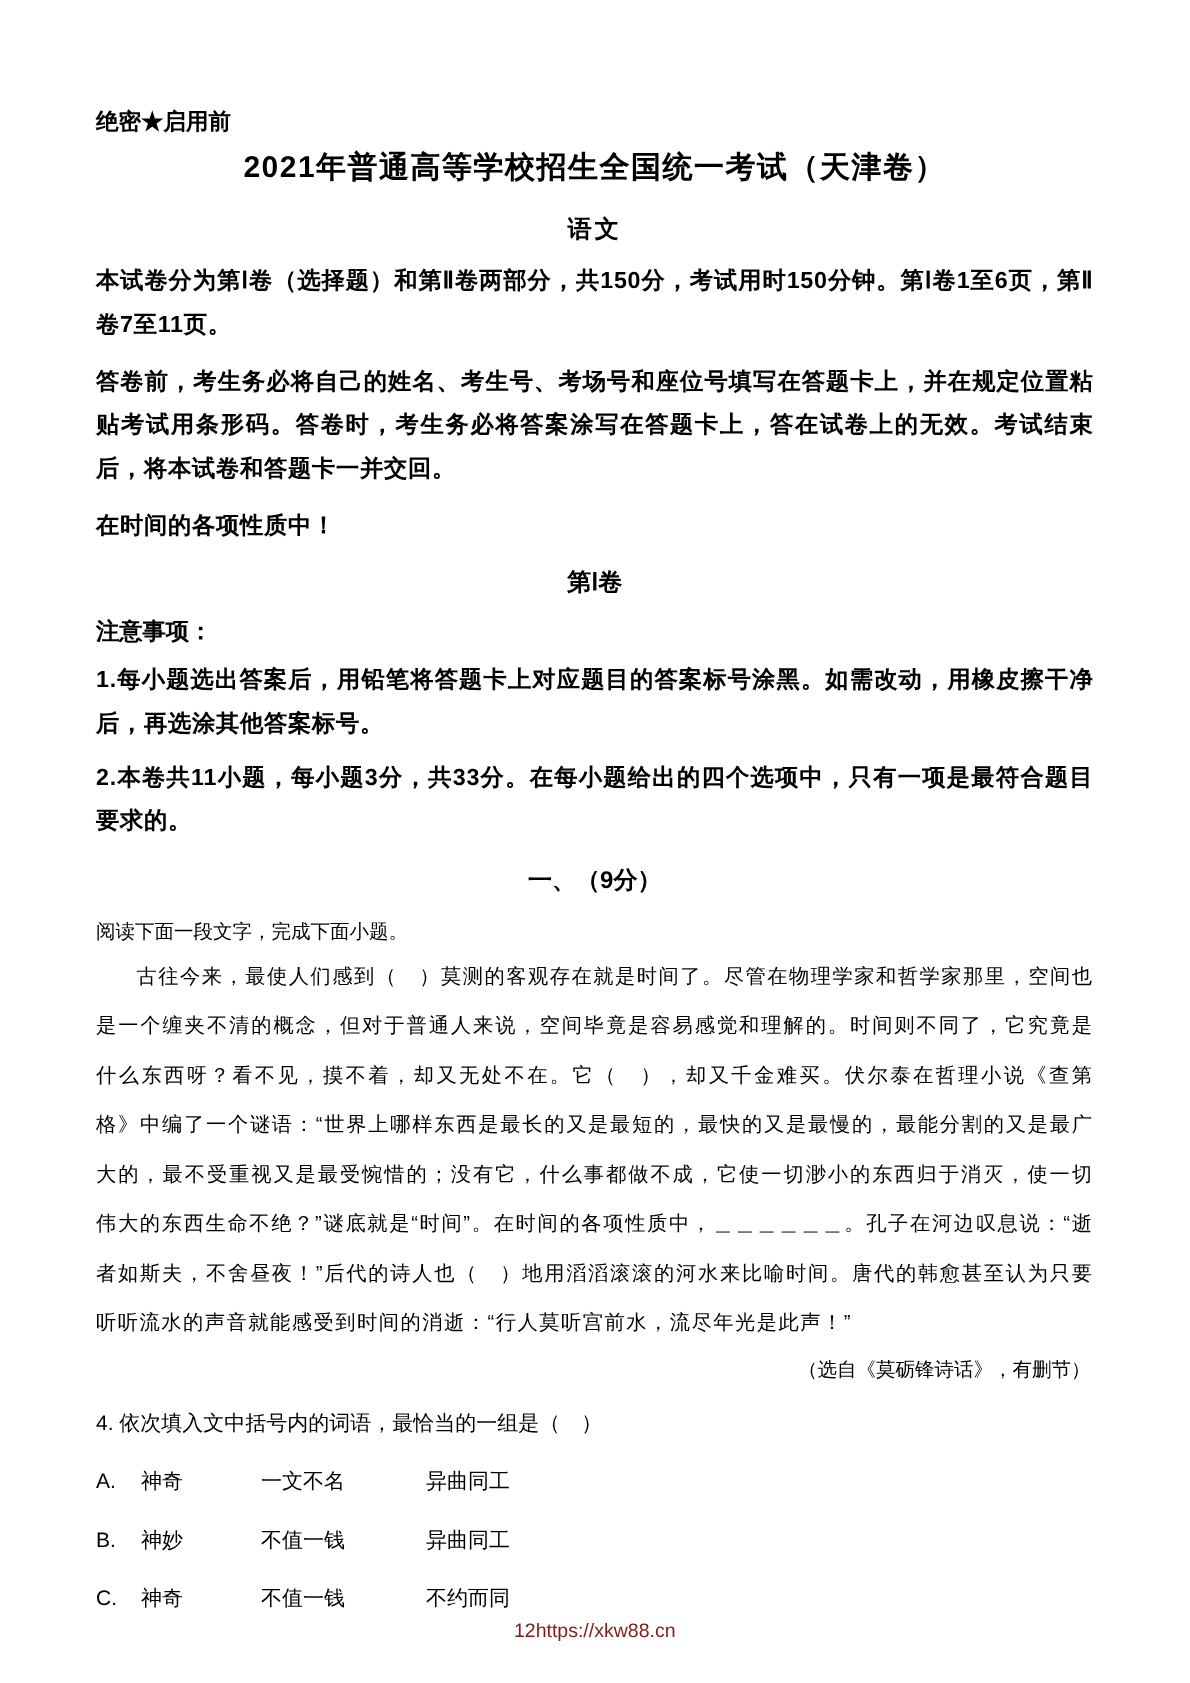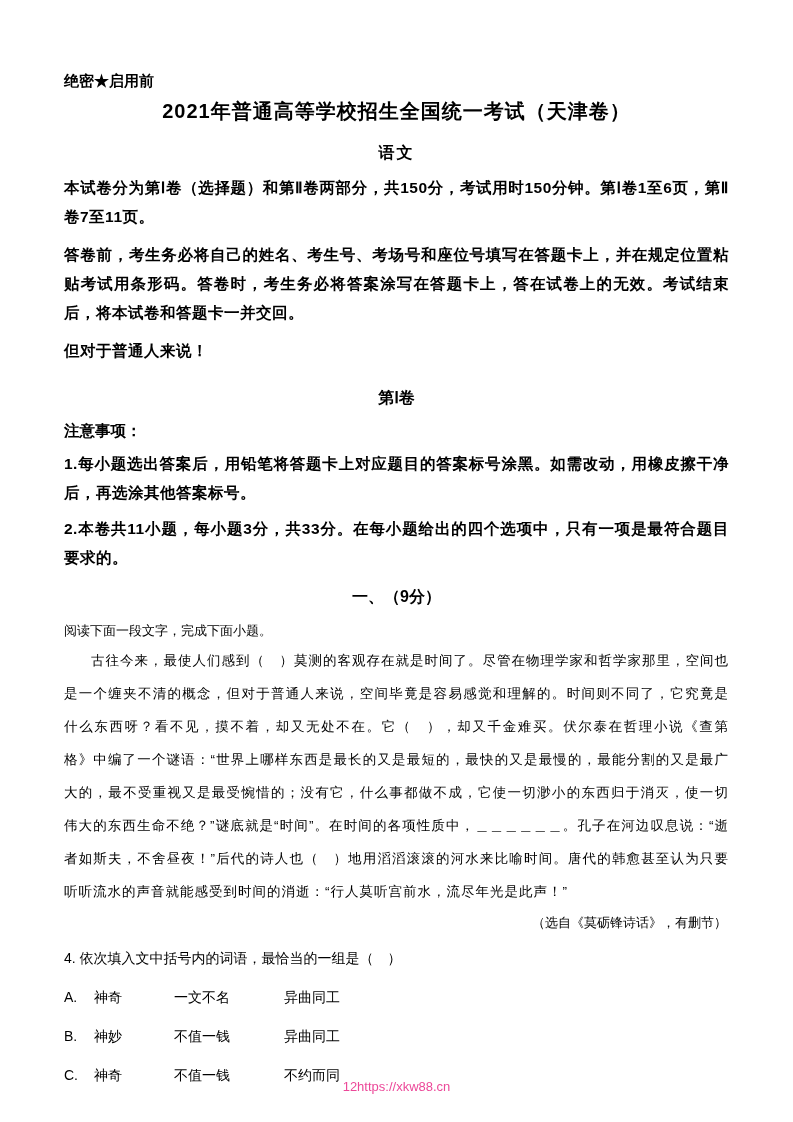--- a/index.html
+++ b/index.html
@@ -38,21 +38,21 @@
     font-size: 15.5px;
     line-height: 1.85;
     margin-top: 10px;
     text-align: justify;
     letter-spacing: 0.5px;
   }
   .section-title {
     text-align: center;
     font-weight: bold;
     font-size: 16px;
-    margin-top: 22px;
+    margin-top: 12px;
   }
   .notice-heading {
     font-weight: bold;
     font-size: 15.5px;
     margin-top: 12px;
   }
   .notice-para {
     font-weight: bold;
     font-size: 15.5px;
     line-height: 1.85;
@@ -101,38 +101,38 @@
   .opt-word1 { width: 80px; }
   .opt-word2 { width: 110px; }
   .opt-word3 { flex: 1; }
   .page-footer {
     position: absolute;
     left: 0;
     right: 0;
     bottom: 28px;
     text-align: center;
     font-size: 13px;
-    color: #ec4899;
+    color: #7f1d1d;
     font-family: "Liberation Sans", sans-serif;
   }
 </style>
 </head>
 <body>
 
 <div class="page">
 
   <div class="classification">绝密★启用前</div>
 
   <div class="exam-title">2021年普通高等学校招生全国统一考试（天津卷）</div>
 
   <div class="exam-subject">语文</div>
 
   <p class="intro-para">本试卷分为第Ⅰ卷（选择题）和第Ⅱ卷两部分，共150分，考试用时150分钟。第Ⅰ卷1至6页，第Ⅱ卷7至11页。</p>
   <p class="intro-para">答卷前，考生务必将自己的姓名、考生号、考场号和座位号填写在答题卡上，并在规定位置粘贴考试用条形码。答卷时，考生务必将答案涂写在答题卡上，答在试卷上的无效。考试结束后，将本试卷和答题卡一并交回。</p>
-  <p class="intro-para">但对于普通人来说！</p>
+  <p class="intro-para">在时间的各项性质中！</p>
 
   <div class="section-title">第Ⅰ卷</div>
 
   <div class="notice-heading">注意事项：</div>
 
   <p class="notice-para">1.每小题选出答案后，用铅笔将答题卡上对应题目的答案标号涂黑。如需改动，用橡皮擦干净后，再选涂其他答案标号。</p>
   <p class="notice-para">2.本卷共11小题，每小题3分，共33分。在每小题给出的四个选项中，只有一项是最符合题目要求的。</p>
 
   <div class="part-heading">一、（9分）</div>
 

